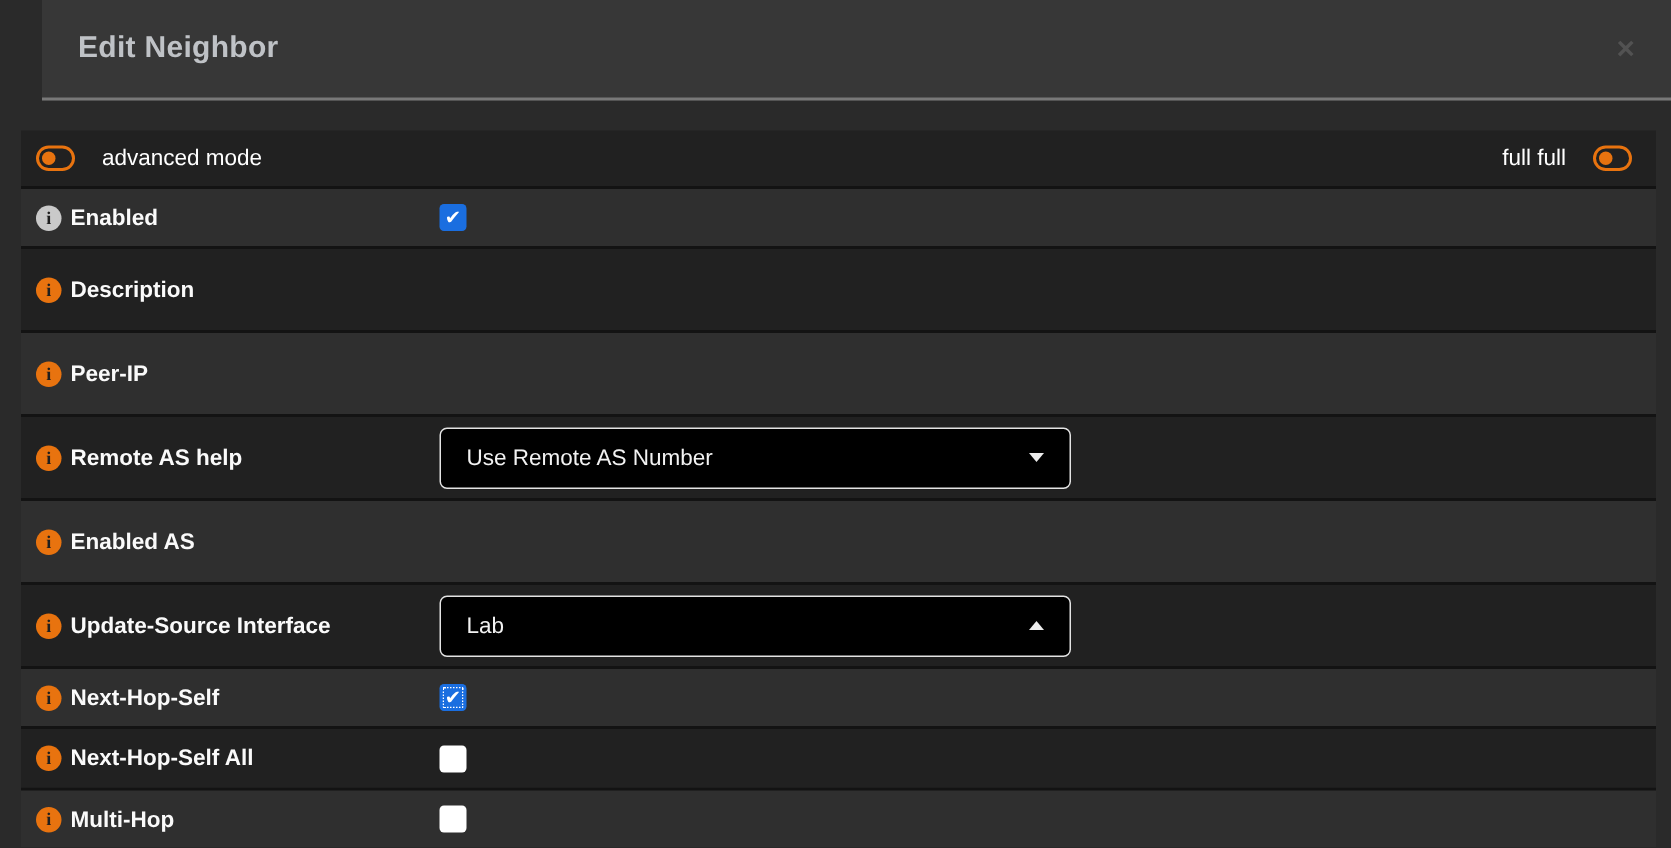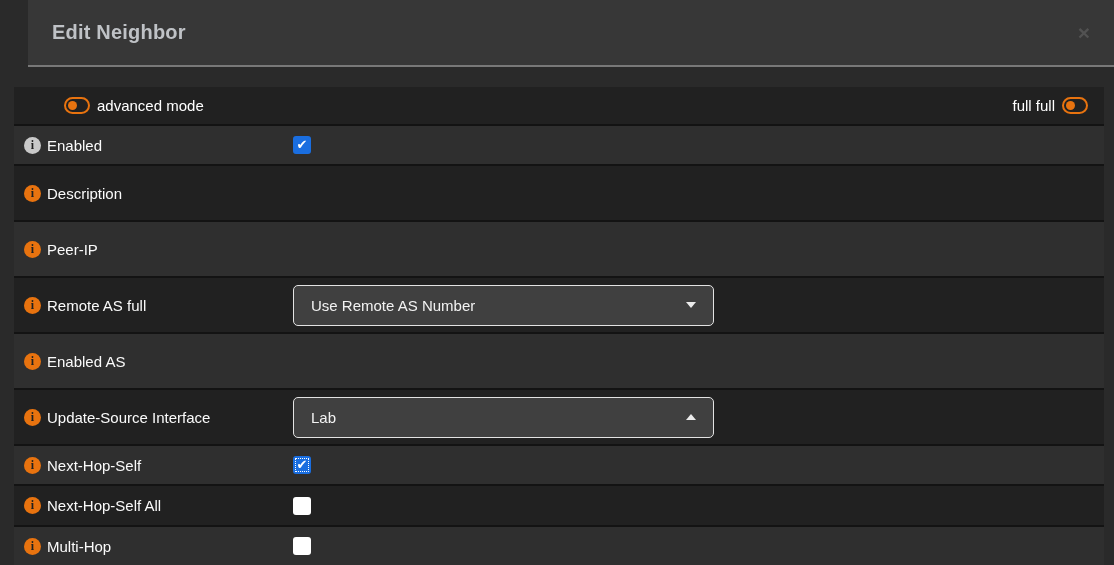--- a/index.html
+++ b/index.html
@@ -30,21 +30,21 @@
   }
   .frow + .frow { border-top: 2px solid #131313; }
   .frow.dark  { background: #212121; }
   .frow.light { background: #2f2f2f; }
   .h-toolbar { height: 37px; }
   .h-check   { height: 40px; }
   .h-input   { height: 56px; }
   .h-check2  { height: 41px; }
 
   .label-cell { width: 269px; flex: 0 0 269px; display: flex; align-items: center; gap: 6px; }
-  .field-label { color: #fafafa; font-weight: 400; font-size: 15px; }
+  .field-label { color: #fafafa; font-weight: 700; font-size: 15px; }
   .control-cell { flex: 1; display: flex; align-items: center; }
 
   
   .info-icon {
     width: 17px; height: 17px; border-radius: 50%;
     background: #e8730f; color: #1f1f1f;
     display: inline-flex; align-items: center; justify-content: center;
     font-family: "Liberation Serif", serif; font-weight: 700; font-size: 12px;
     flex: 0 0 17px; cursor: pointer;
   }
@@ -53,21 +53,21 @@
   
   .toggle {
     width: 26px; height: 17px; border: 2px solid #e8730f; border-radius: 9px;
     position: relative; display: inline-block; cursor: pointer; flex: 0 0 26px;
   }
   .toggle::after {
     content: ""; position: absolute; left: 2px; top: 2px;
     width: 9px; height: 9px; border-radius: 50%; background: #e8730f;
   }
   .toolbar-row { justify-content: space-between; padding-right: 16px; }
-  .toolbar-left, .toolbar-right { display: flex; align-items: center; gap: 7px; margin-left: 40px; }
+  .toolbar-left, .toolbar-right { display: flex; align-items: center; gap: 18px; }
   .toolbar-label { color: #ffffff; font-size: 15px; }
 
   
   .cb {
     width: 18px; height: 18px; border-radius: 3px; background: #ffffff;
     display: flex; align-items: center; justify-content: center; cursor: pointer;
   }
   .cb .check-glyph { display: none; }
   .cb.checked { background: #1a6ee0; }
   .cb.checked .check-glyph {
@@ -80,21 +80,21 @@
   .tinput {
     width: 421px; height: 41px;
     background: transparent; border: 1px solid #d2d2d2; border-radius: 5px;
     color: #d8d8d8; font-size: 15px; font-family: "Liberation Sans", sans-serif;
     padding: 0 17px; outline: none;
   }
 
   
   .sel {
     width: 421px; height: 41px;
-    background: #404040; border: 1px solid #e3e3e3; border-radius: 5px;
+    background: #000000; border: 1px solid #e3e3e3; border-radius: 5px;
     display: flex; align-items: center; justify-content: space-between;
     padding: 0 17px; cursor: pointer; gap: 32px;
   }
   .sel-text { color: #f2f2f2; font-size: 15px; }
   .caret-down {
     width: 0; height: 0;
     border-left: 5px solid transparent; border-right: 5px solid transparent;
     border-top: 6px solid #ececec;
   }
   .caret-up {
@@ -149,21 +149,21 @@
       <div class="frow light h-input">
         <div class="label-cell">
           <span class="info-icon">i</span>
           <span class="field-label">Peer-IP</span>
         </div>
       </div>
 
       <div class="frow dark h-input">
         <div class="label-cell">
           <span class="info-icon">i</span>
-          <span class="field-label">Remote AS full</span>
+          <span class="field-label">Remote AS help</span>
         </div>
         <div class="control-cell">
           <div class="sel">
             <span class="sel-text">Use Remote AS Number</span>
             <span class="caret-down"></span>
           </div>
         </div>
       </div>
 
       <div class="frow light h-input">

